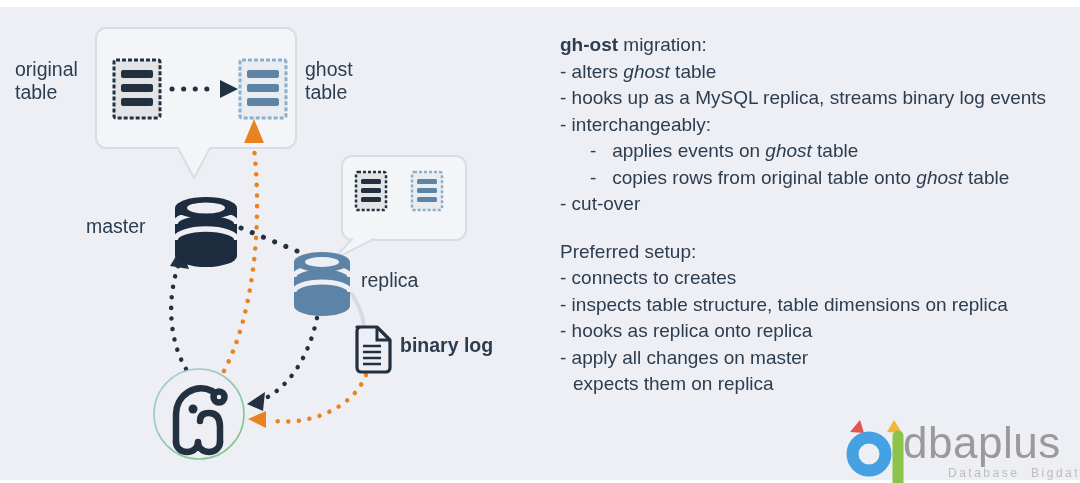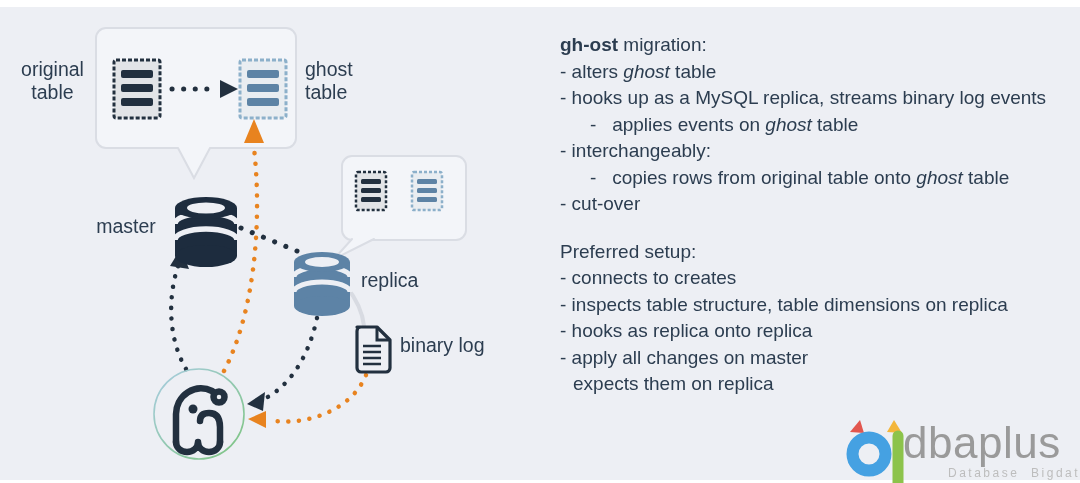--- a/index.html
+++ b/index.html
@@ -10,21 +10,21 @@
     color:#2c3d50;
   }
   .edge-strip{position:absolute;left:0;width:1080px;background:#ffffff;}
   .edge-strip.top{top:0;height:7px;}
   .edge-strip.bottom{bottom:0;height:3px;}
   .diagram-svg{position:absolute;left:0;top:0;}
   .dlabel{
     position:absolute;font-size:19.5px;line-height:23px;
     white-space:pre-line;color:#2c3d50;
   }
-  .dlabel.r{text-align:center;}
+  .dlabel.r{text-align:left;}
   
   .panel{position:absolute;left:560px;top:32px;width:512px;}
   .section + .section{margin-top:21px;}
   .line{
     font-size:19px;line-height:26.5px;white-space:pre-wrap;color:#2c3d50;
   }
   .line.indent1{padding-left:30px;}
   .line.indent2{padding-left:13px;}
   .b{font-weight:bold;}
   .i{font-style:italic;}
@@ -154,29 +154,29 @@
       <circle cx="193" cy="409" r="4.5" fill="#22303f"></circle>
     </g>
   </svg>
 
   <div class="dlabel r" style="left:15px;top:58px;width:75px;">original
 table</div>
   <div class="dlabel" style="left:305px;top:58px;">ghost
 table</div>
   <div class="dlabel r" style="left:86px;top:215px;width:80px;">master</div>
   <div class="dlabel" style="left:361px;top:269px;">replica</div>
-  <div class="dlabel" style="left:400px;top:334px;">binary log</div>
+  <div class="dlabel" style="left:400px;top:334px;font-weight:bold;">binary log</div>
 
   <div class="panel">
       <div class="section">
         <div class="line"><span class="b">gh-ost</span><span> migration:</span></div>
         <div class="line indent0"><span>- alters </span><span class="i">ghost</span><span> table</span></div>
         <div class="line indent0"><span>- hooks up as a MySQL replica, streams binary log events</span></div>
+        <div class="line indent0"><span>- interchangeably:</span></div>
         <div class="line indent1"><span>-   applies events on </span><span class="i">ghost</span><span> table</span></div>
-        <div class="line indent0"><span>- interchangeably:</span></div>
         <div class="line indent1"><span>-   copies rows from original table onto </span><span class="i">ghost</span><span> table</span></div>
         <div class="line indent0"><span>- cut-over</span></div>
       </div>
       <div class="section">
         <div class="line"><span>Preferred setup:</span></div>
         <div class="line indent0"><span>- connects to creates</span></div>
         <div class="line indent0"><span>- inspects table structure, table dimensions on replica</span></div>
         <div class="line indent0"><span>- hooks as replica onto replica</span></div>
         <div class="line indent0"><span>- apply all changes on master</span></div>
         <div class="line indent2"><span>expects them on replica</span></div>

